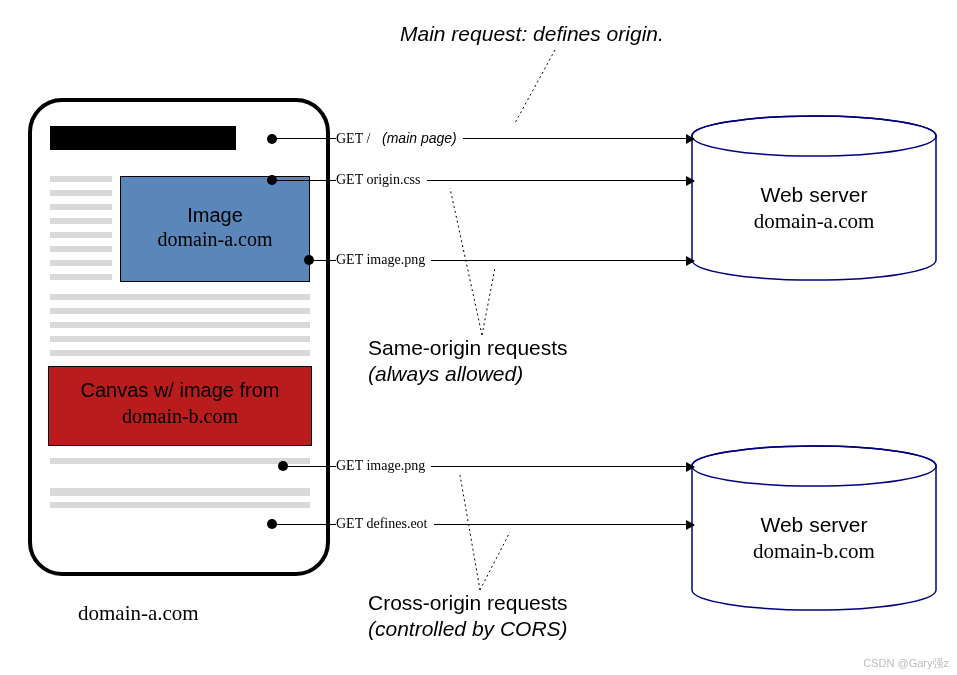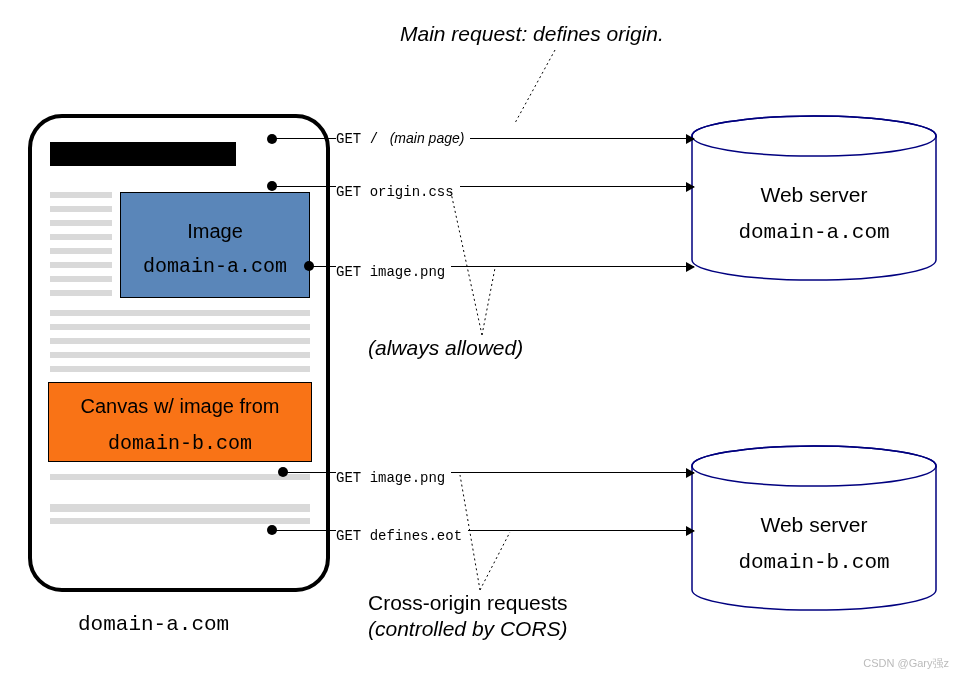--- a/index.html
+++ b/index.html
@@ -3,35 +3,35 @@
 <meta charset="utf-8">
 <style>
   * { box-sizing: border-box; margin: 0; padding: 0; }
   body {
     width: 957px; height: 675px;
     font-family: Arial, Helvetica, sans-serif;
     background: #fff;
     position: relative;
     overflow: hidden;
   }
-  .mono { font-family: Liberation Mono, monospace; margin-top: 12px; }
+  .mono { font-family: Liberation Serif, serif; }
   .italic { font-style: italic; }
 
   
   .title {
     position: absolute;
     left: 400px; top: 22px;
     font-size: 21px;
     font-style: italic;
   }
 
   
   .device {
     position: absolute;
-    left: 28px; top: 114px;
+    left: 28px; top: 98px;
     width: 302px; height: 478px;
   }
   .device-border {
     position: absolute; inset: 0;
     border: 4px solid #000;
     border-radius: 34px;
   }
   .blackbar {
     position: absolute;
     left: 22px; top: 28px;
@@ -51,21 +51,21 @@
     border: 1px solid #000;
     text-align: center;
     padding-top: 26px;
     font-size: 20px;
     line-height: 1.2;
   }
   .canvasbox {
     position: absolute;
     left: 20px; top: 268px;
     width: 264px; height: 80px;
-    background: #f97316;
+    background: #b91c1c;
     border: 1px solid #000;
     text-align: center;
     padding-top: 10px;
     font-size: 20px;
     line-height: 1.3;
     color: #000;
   }
   .doc-caption {
     position: absolute;
     left: 78px; top: 600px;
@@ -258,20 +258,21 @@
 </div>
 
 <div class="req" style="top:516px;width:358px">
   <span class="dot"></span>
   <span class="stub"></span>
   <span class="text mono"><span>GET</span> <span>defines.eot</span></span>
   <span class="line"></span>
 </div>
 
 <div class="anno anno-same">
+  <div>Same-origin requests</div>
   <div class="italic">(always allowed)</div>
 </div>
 
 <div class="anno anno-cross">
   <div>Cross-origin requests</div>
   <div class="italic">(controlled by CORS)</div>
 </div>
 
 <div class="watermark">CSDN @Gary强z</div>
 

